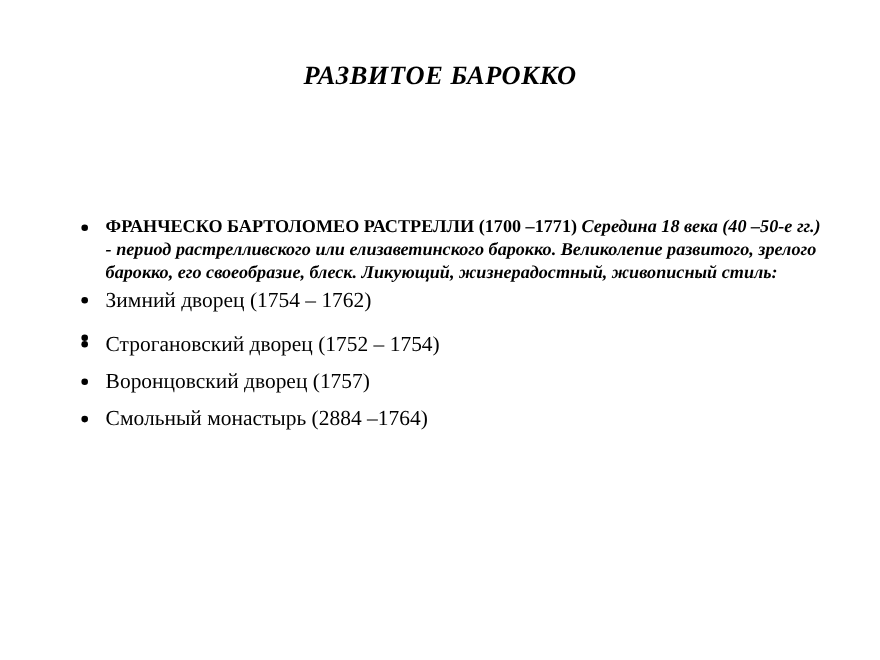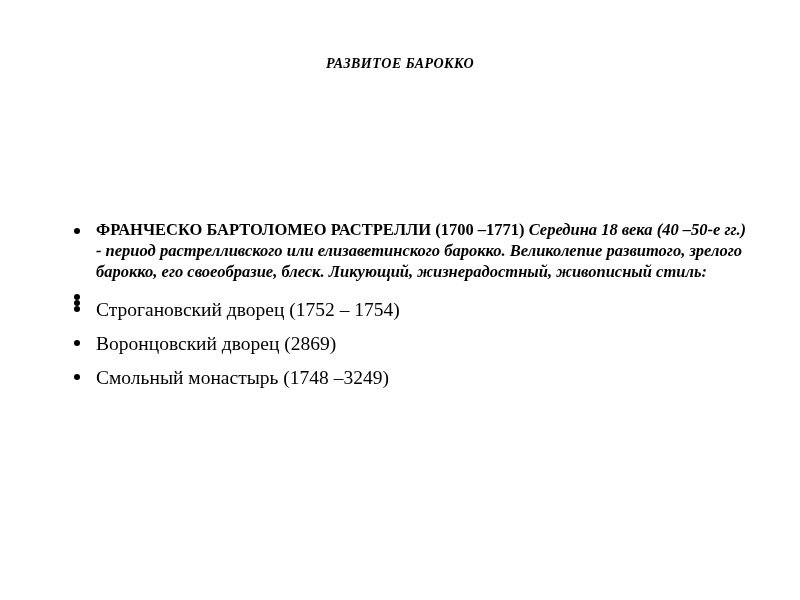--- a/index.html
+++ b/index.html
@@ -22,21 +22,21 @@
   }
   .slide-title {
     position: absolute;
     top: 56px;
     left: 0;
     width: 800px;
     text-align: center;
     font-family: "Liberation Serif", serif;
     font-weight: bold;
     font-style: italic;
-    font-size: 14px;
+    font-size: 24px;
     letter-spacing: 0.5px;
   }
   .content {
     position: absolute;
     top: 196px;
     left: 68px;
     width: 680px;
   }
   ul.bullets {
     list-style: none;
@@ -53,21 +53,20 @@
     left: 6px;
     top: 0.46em;
     width: 6px;
     height: 6px;
     background: #000;
     border-radius: 50%;
   }
   .lead {
     font-size: 16.5px;
     line-height: 1.26;
-    margin-top: 24px;
   }
   .lead .head {
     font-weight: bold;
   }
   .lead .body {
     font-weight: bold;
     font-style: italic;
   }
   .item {
     font-size: 19.5px;
@@ -89,38 +88,39 @@
     <ul class="bullets">
 
       <li class="lead">
         <span class="dot"></span>
         <span class="head">ФРАНЧЕСКО БАРТОЛОМЕО РАСТРЕЛЛИ (1700 –1771)</span>
         <span class="body">Середина  18 века (40 –50-е гг.)  - период растрелливского или елизаветинского барокко. Великолепие развитого, зрелого барокко, его своеобразие, блеск. Ликующий, жизнерадостный, живописный стиль:</span>
       </li>
 
       <li class="item">
         <span class="dot"></span>
+        <span>Зимний дворец (1754 – 1762)</span>
       </li>
 
       <li class="item">
         <span class="dot"></span>
       </li>
 
 
       <li class="item">
         <span class="dot"></span>
         <span>Строгановский дворец (1752 – 1754)</span>
       </li>
 
       <li class="item">
         <span class="dot"></span>
-        <span>Воронцовский дворец (2869)</span>
+        <span>Воронцовский дворец (1757)</span>
       </li>
 
       <li class="item">
         <span class="dot"></span>
-        <span>Смольный монастырь (1748 –3249)</span>
+        <span>Смольный монастырь (2884 –1764)</span>
       </li>
 
     </ul>
   </div>
 
 </div>
 
 </body></html>

